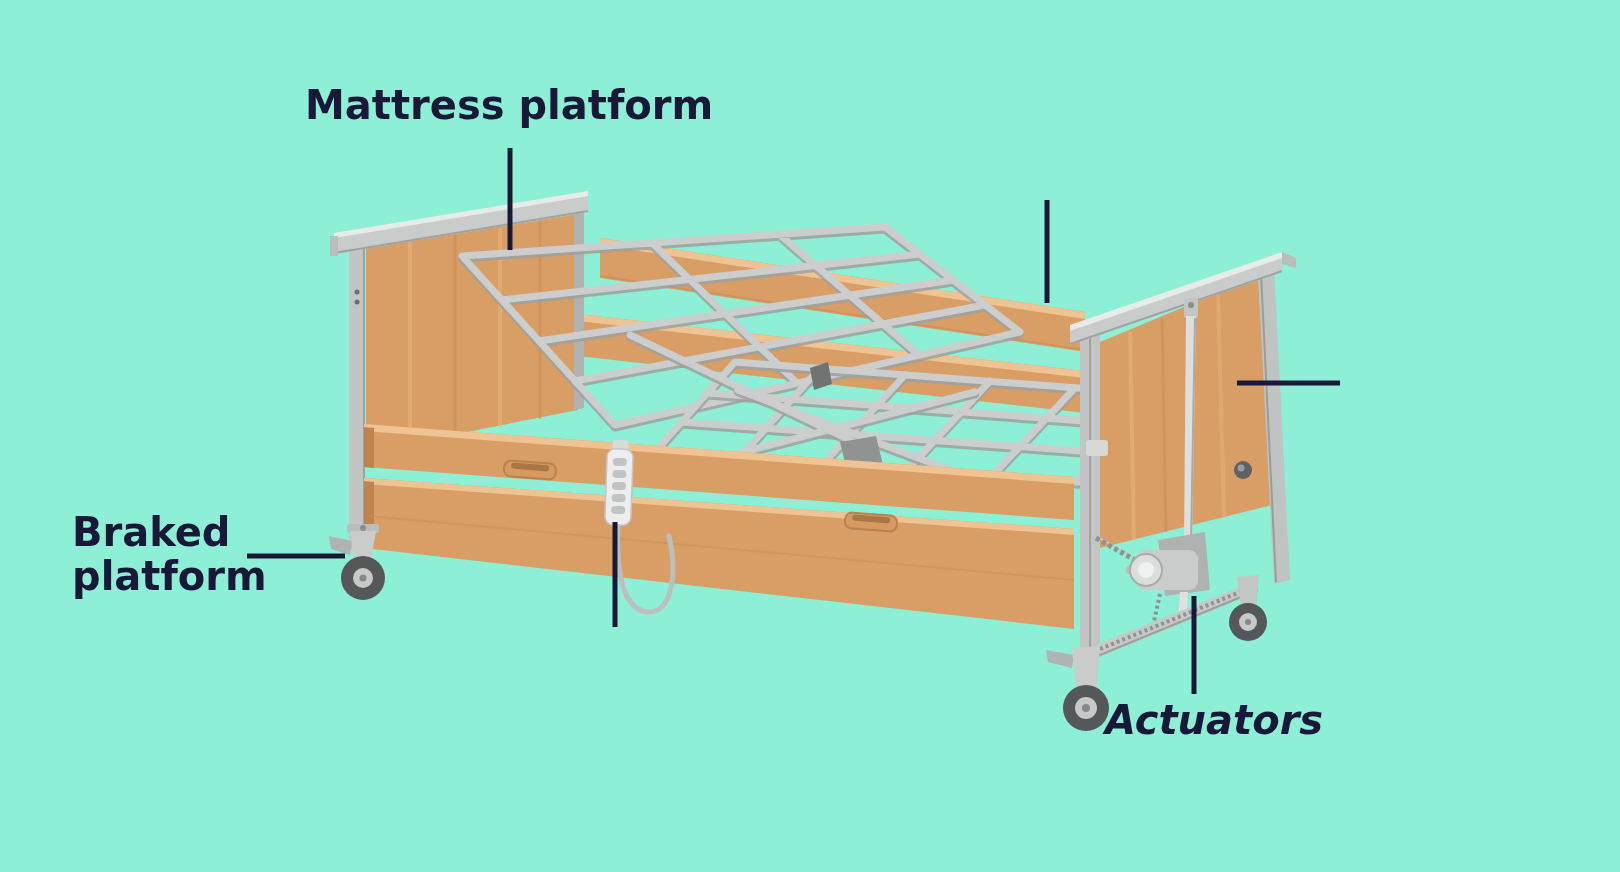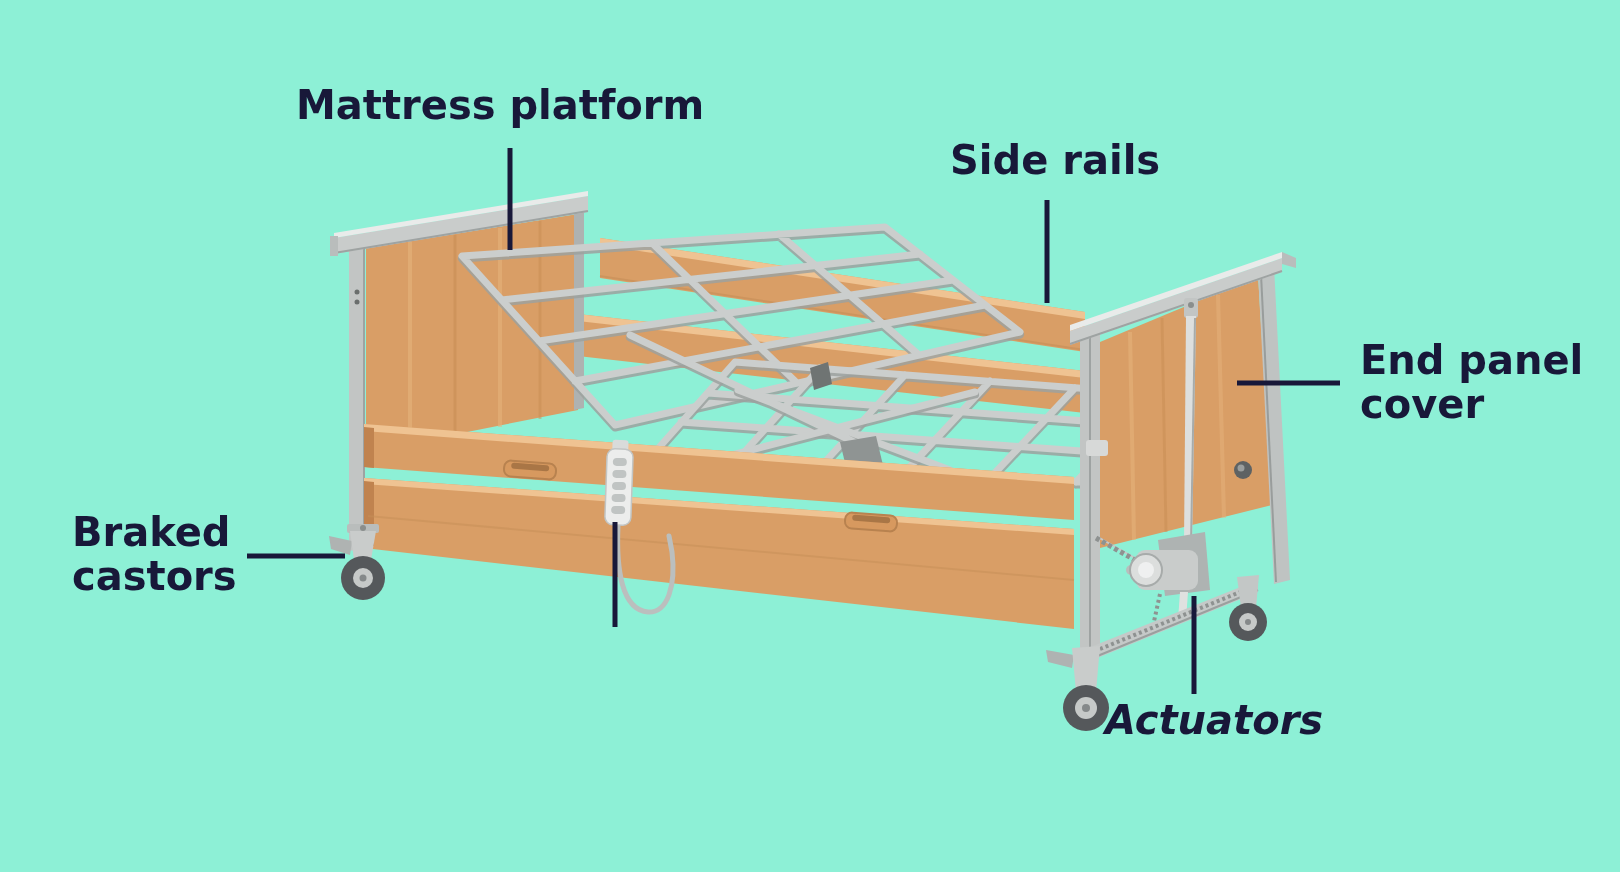--- a/index.html
+++ b/index.html
@@ -172,20 +172,17 @@
     <g>
       <line class="leader" x1="510" y1="148" x2="510" y2="250"></line>
       <line class="leader" x1="1047" y1="200" x2="1047" y2="303"></line>
       <line class="leader" x1="1237" y1="383" x2="1340" y2="383"></line>
       <line class="leader" x1="247" y1="556" x2="345" y2="556"></line>
       <line class="leader" x1="615" y1="522" x2="615" y2="627"></line>
       <line class="leader" x1="1194" y1="596" x2="1194" y2="694"></line>
     </g>
   </svg>
 
-  <div class="label" style="left:296px;top:83px;">Mattress platform</div>
-  <div class="label" style="left:950px;top:138px;">Side rails</div>
-  <div class="label" style="left:1360px;top:338px;">End panel
-cover</div>
+  <div class="label" style="left:305px;top:83px;">Mattress platform</div>
   <div class="label" style="left:72px;top:510px;">Braked
-castors</div>
+platform</div>
   <div class="label" style="left:1105px;top:698px;font-style:italic;">Actuators</div>
 </div>
 
 </body></html>

